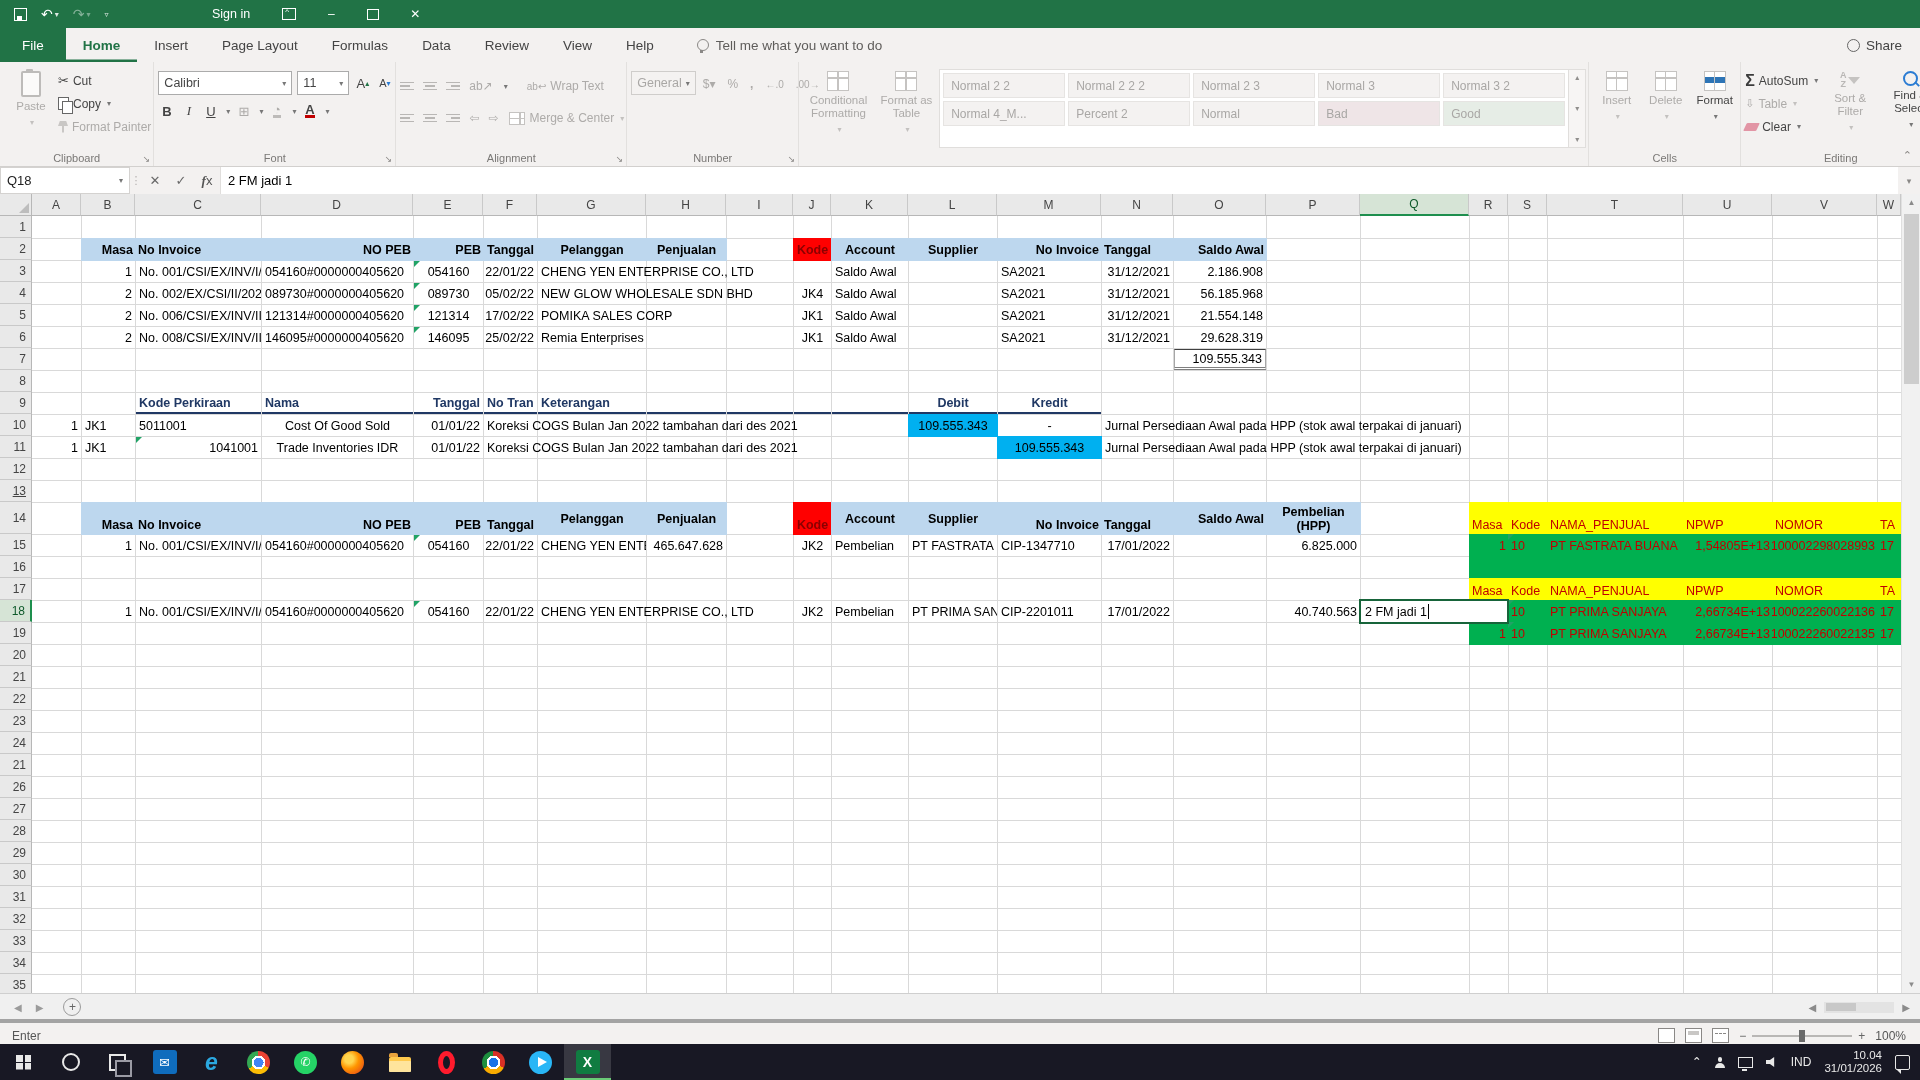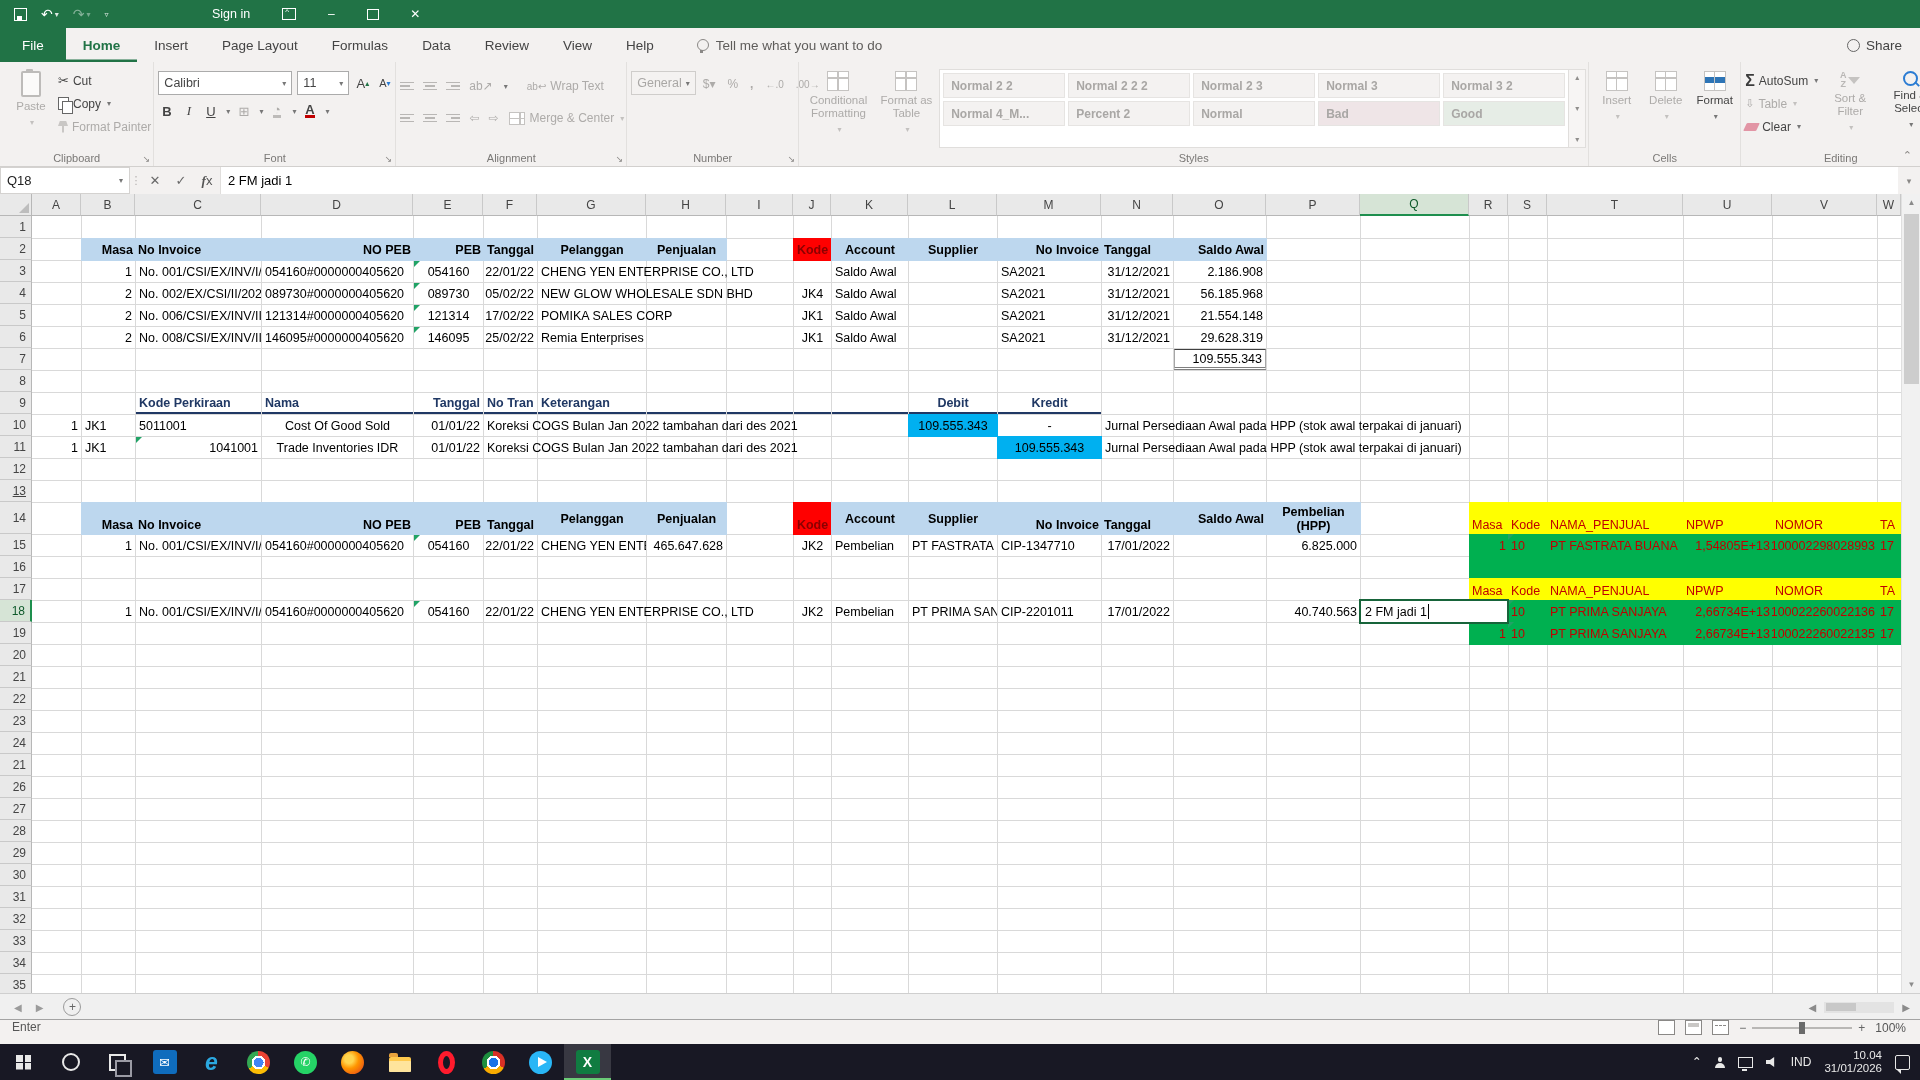--- a/index.html
+++ b/index.html
@@ -152,21 +152,21 @@
   .stab.yellow{background:#FFFF00;}
   .stab.orange{background:#FFC000;}
   .addsheet{width:30px;display:flex;align-items:center;justify-content:center;}
   .addsheet span{width:16px;height:16px;border:1px solid #9b9b9b;border-radius:50%;color:#666;
                  display:flex;align-items:center;justify-content:center;font-size:12px;line-height:12px;}
   #hscroll{margin-left:auto;display:flex;align-items:center;gap:8px;padding:0 10px;color:#8b8b8b;font-size:10px;}
   #hscroll .track{width:70px;height:11px;background:#E3E3E3;position:relative;}
   #hscroll .track div{position:absolute;left:2px;top:1.5px;width:30px;height:8px;background:#C8C8C8;}
   
   #statusbar{position:absolute;left:0;top:1019px;width:1920px;height:25px;background:#F3F1F0;
-             border-top:1px solid #a3a3a3;display:flex;align-items:flex-start;font-size:12px;color:#565656;}
+             border-top:4px solid #a3a3a3;display:flex;align-items:center;font-size:12px;color:#565656;}
   #status-mode{padding-left:12px;}
   #status-right{margin-left:auto;display:flex;align-items:center;gap:10px;padding-right:14px;}
   .vw{width:15px;height:13px;border:1.4px solid #8a8886;position:relative;background:#fff;}
   .vw.pl::after{content:"";position:absolute;left:2px;right:2px;top:2px;height:4px;background:#C9C7C5;}
   .vw.pb::after{content:"";position:absolute;left:2px;right:2px;top:4px;border-top:1.4px dashed #8a8886;}
   .zoomslider{display:flex;align-items:center;gap:6px;color:#666;}
   .ztrack{width:100px;height:2px;background:#B9B7B5;position:relative;}
   .ztrack .notch{position:absolute;left:50%;top:-4px;width:1.6px;height:10px;background:#B9B7B5;}
   .ztrack .zthumb{position:absolute;left:47px;top:-5px;width:6px;height:12px;background:#6a6a6a;}
   
@@ -407,41 +407,40 @@
         <div class="bigbtn gy" style="width:76px">
           <span class="i-grid"></span>
           <span>Conditional Formatting</span>
             <span class="dd">▾</span>
         </div>
         <div class="bigbtn gy" style="width:62px">
           <span class="i-grid"></span>
           <span>Format as Table</span>
             <span class="dd">▾</span>
         </div>
-        <div style="display:flex;font-weight:bold;">
+        <div style="display:flex;">
           <div class="chipwrap" id="style-gallery">
               <div class="chip">Normal 2 2</div>
               <div class="chip">Normal 2 2 2</div>
               <div class="chip">Normal 2 3</div>
               <div class="chip">Normal 3</div>
               <div class="chip">Normal 3 2</div>
               <div class="chip">Normal 4_M...</div>
               <div class="chip">Percent 2</div>
               <div class="chip">Normal</div>
               <div class="chip bad">Bad</div>
               <div class="chip good">Good</div>
             </div>
           <div class="galscroll">
               <span>▴</span>
               <span>▾</span>
               <span>▾</span>
             </div>
         </div>
       </div>
-      <div class="grp-label"><span>Styles</span></div>
     </div>
 
     <div class="grp" style="width:152px">
       <div class="grp-body" style="justify-content:center;gap:2px;">
         <div class="bigbtn gy">
             <span class="i-grid"></span>
             <span>Insert</span>
             <span class="dd">▾</span>
           </div>
         <div class="bigbtn gy">

